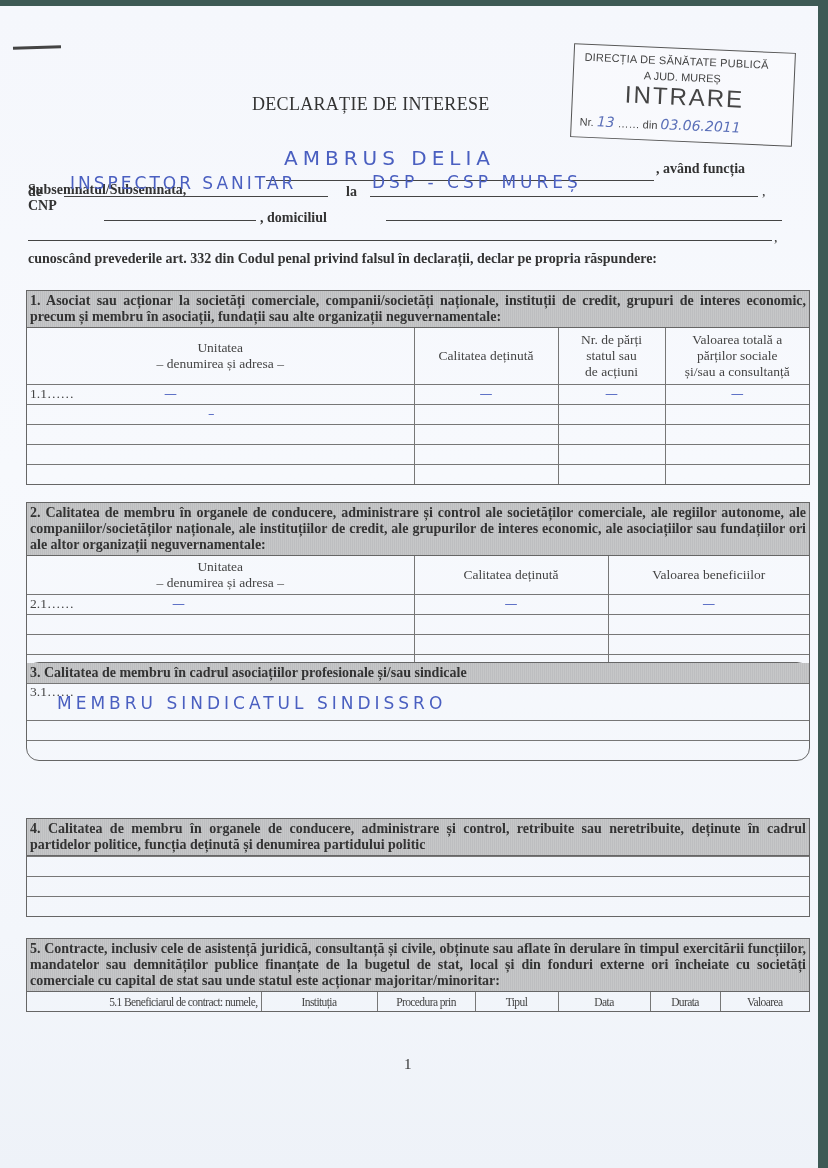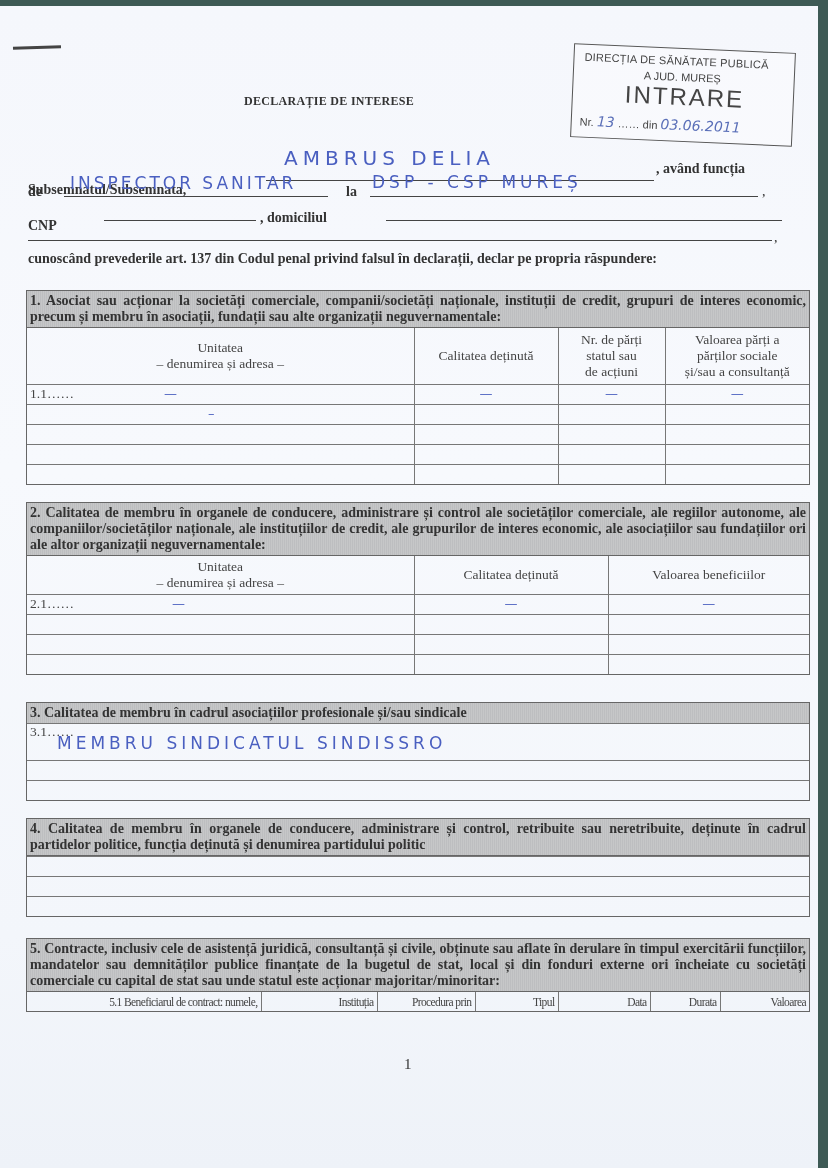--- a/index.html
+++ b/index.html
@@ -11,22 +11,22 @@
     }
     .page {
       position: absolute; left: 0; top: 6px; width: 818px; height: 1162px;
       background: linear-gradient(180deg, #f5f7fc 0%, #f7f9fd 40%, #f3f6fb 80%, #eef2f8 100%);
     }
     .corner-mark {
       position: absolute; left: 13px; top: 40px; width: 48px; height: 3px;
       background: #444; transform: rotate(-2deg);
     }
     .title {
-      position: absolute; left: 244px; top: 88px;
-      font-size: 12px; font-weight: bold; color: #333; letter-spacing: 0.3px;
+      position: absolute; left: 252px; top: 88px;
+      font-size: 18px; font-weight: normal; color: #333; letter-spacing: 0.3px;
     }
     
     .stamp {
       position: absolute; left: 572px; top: 42px; width: 220px; height: 92px;
       border: 1.5px solid #555; transform: rotate(2.5deg);
       font-family: "Liberation Sans", "DejaVu Sans", sans-serif; color: #444;
       background: rgba(255,255,255,0.3);
     }
     .stamp .s1 { position: absolute; left: 10px; top: 6px; font-size: 11px; letter-spacing: 0.2px; }
     .stamp .s2 { position: absolute; left: 70px; top: 22px; font-size: 11px; }
@@ -56,21 +56,21 @@
     table.grid td { border: 1px solid #777; height: 19px; padding: 0 3px; vertical-align: middle; }
     table.grid tr:first-child td { border-top: none; }
     table.grid td:first-child { border-left: none; }
     table.grid td:last-child { border-right: none; }
     table.grid tr:last-child td { border-bottom: none; }
     .hcell { text-align: center; line-height: 16px; }
     .dash { color: #4a5fc0; font-family: "DejaVu Sans", sans-serif; font-size: 13px; }
     .center { text-align: center; }
     .rowline { height: 19px; border-top: 1px solid #777; font-size: 13.5px; color: #444; padding-left: 3px; position: relative; }
     .rowline:first-of-type { border-top: none; }
-    .contract-head td { font-size: 11.5px; letter-spacing: -0.6px; text-align: right; height: 16px; }
+    .contract-head td { font-size: 11.5px; letter-spacing: -0.6px; text-align: center; height: 16px; }
     .page-num { position: absolute; left: 404px; top: 1050px; font-size: 15px; color: #333; }
   </style>
 </head>
 <body>
 
 <div class="page">
 
   <div class="corner-mark"></div>
 
   <div class="stamp">
@@ -94,28 +94,28 @@
   <div class="line-row" style="left:656px; top:155px;">, având funcția</div>
 
   <div class="line-row" style="left:28px; top:178px;">de</div>
   <div class="uline" style="left:64px; top:172px; width:264px; height:18px;"></div>
   <div class="handwriting" style="left:70px; top:167px; letter-spacing:3px;">INSPECTOR SANITAR</div>
   <div class="line-row" style="left:346px; top:178px;">la</div>
   <div class="uline" style="left:370px; top:172px; width:388px; height:18px;"></div>
   <div class="handwriting" style="left:372px; top:166px; letter-spacing:4px;">DSP - CSP MUREȘ</div>
   <div class="line-row" style="left:762px; top:178px; font-weight:normal;">,</div>
 
-  <div class="line-row" style="left:28px; top:212px;font-family:Liberation Serif, serif;">CNP</div>
+  <div class="line-row" style="left:28px; top:192px;font-family:Liberation Serif, serif;">CNP</div>
   <div class="uline" style="left:104px; top:200px; width:152px; height:14px;"></div>
   <div class="line-row" style="left:260px; top:204px;">, domiciliul</div>
   <div class="uline" style="left:386px; top:198px; width:396px; height:16px;"></div>
   <div class="uline" style="left:28px; top:220px; width:744px; height:14px;"></div>
   <div class="line-row" style="left:774px; top:224px; font-weight:normal;">,</div>
 
-  <div class="intro-text">cunoscând prevederile art. 137 din Codul penal privind falsul în declarații, declar pe propria răspundere:</div>
+  <div class="intro-text">cunoscând prevederile art. 332 din Codul penal privind falsul în declarații, declar pe propria răspundere:</div>
 
   <div class="section" style="top:284px;">
     <div class="sec-head">1. Asociat sau acționar la societăți comerciale, companii/societăți naționale, instituții de credit, grupuri de interes economic, precum și membru în asociații, fundații sau alte organizații neguvernamentale:</div>
     <table class="grid">
       <colgroup>
           <col style="width:387px">
           <col style="width:144px">
           <col style="width:107px">
           <col>
         </colgroup>
@@ -125,21 +125,21 @@
           <div>Unitatea</div>
           <div>– denumirea și adresa –</div>
         </td>
         <td class="hcell">Calitatea deținută</td>
         <td class="hcell">
           <div>Nr. de părți</div>
           <div>statul sau</div>
           <div>de acțiuni</div>
         </td>
         <td class="hcell">
-          <div>Valoarea părți a</div>
+          <div>Valoarea totală a</div>
           <div>părților sociale</div>
           <div>și/sau a consultanță</div>
         </td>
       </tr>
       <tr>
         <td><span>1.1……</span><span class="dash" style="margin-left:90px;">—</span></td>
         <td class="center"><span class="dash">—</span></td>
         <td class="center"><span class="dash">—</span></td>
         <td class="center"><span class="dash">—</span></td>
       </tr>
@@ -205,21 +205,21 @@
           </tr>
       <tr>
             <td></td>
             <td></td>
             <td></td>
           </tr>
     </tbody>
       </table>
   </div>
 
-  <div class="section" style="top:696px;">
+  <div class="section" style="top:656px;border-radius:13px;">
     <div class="sec-head" style="border-bottom:none;">3. Calitatea de membru în cadrul asociațiilor profesionale și/sau sindicale</div>
     <div class="rowline" style="border-top:1px solid #777; height:17px;"><span>3.1……</span></div>
     <div class="rowline" style="border-top:none;">
       <span class="handwriting" style="left:30px; top:-8px; letter-spacing:4px;">MEMBRU SINDICATUL SINDISSRO</span>
     </div>
     <div class="rowline"></div>
     <div class="rowline"></div>
   </div>
 
   <div class="section" style="top:812px;">

